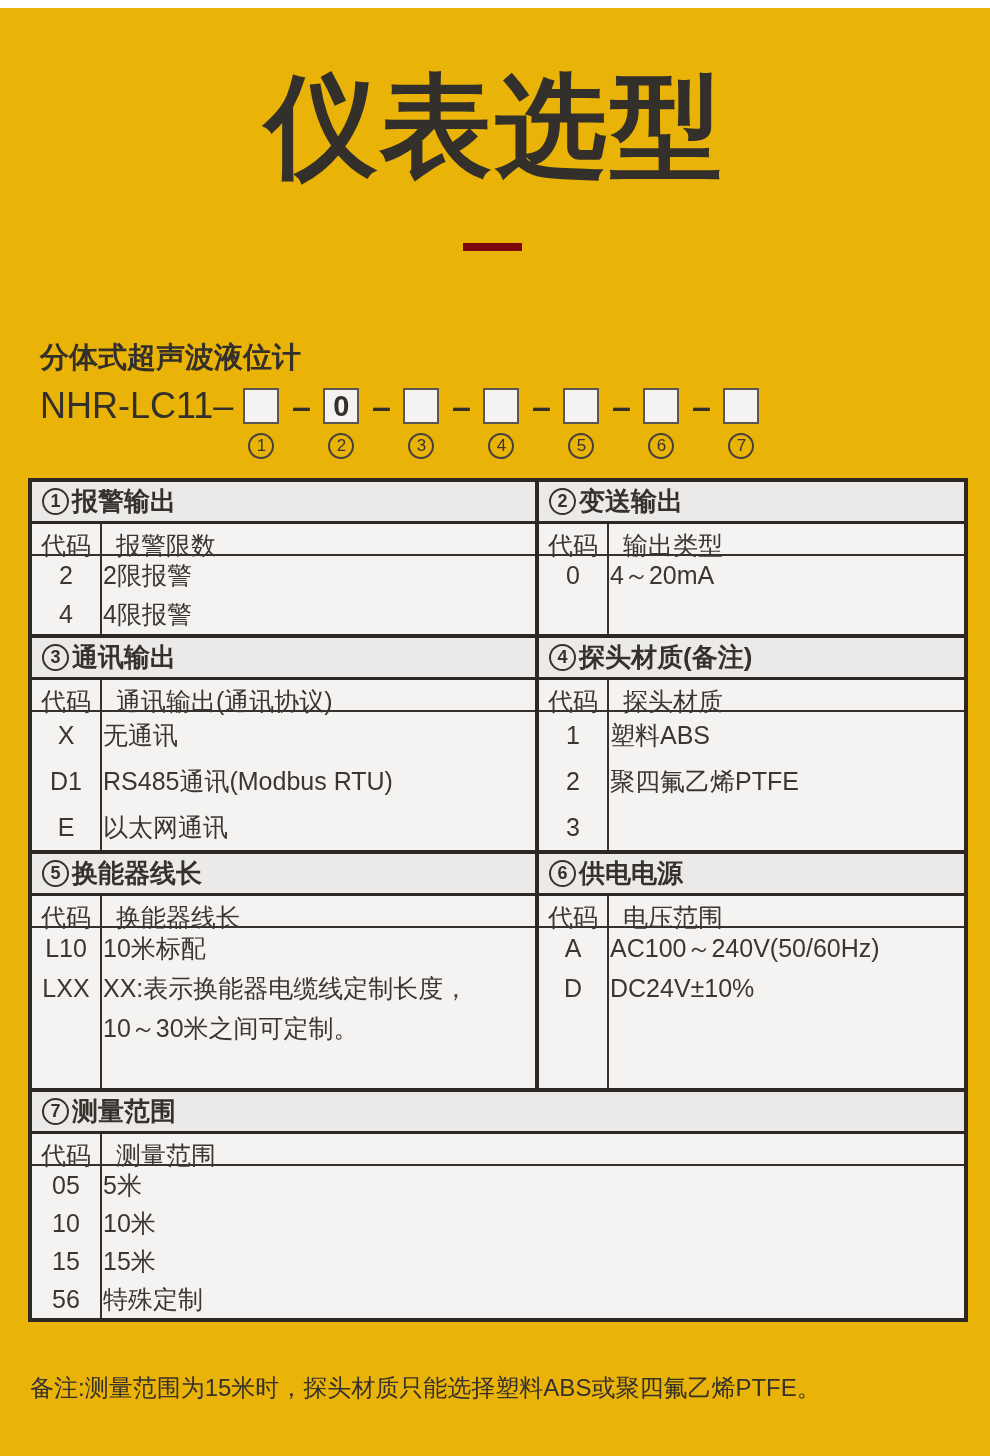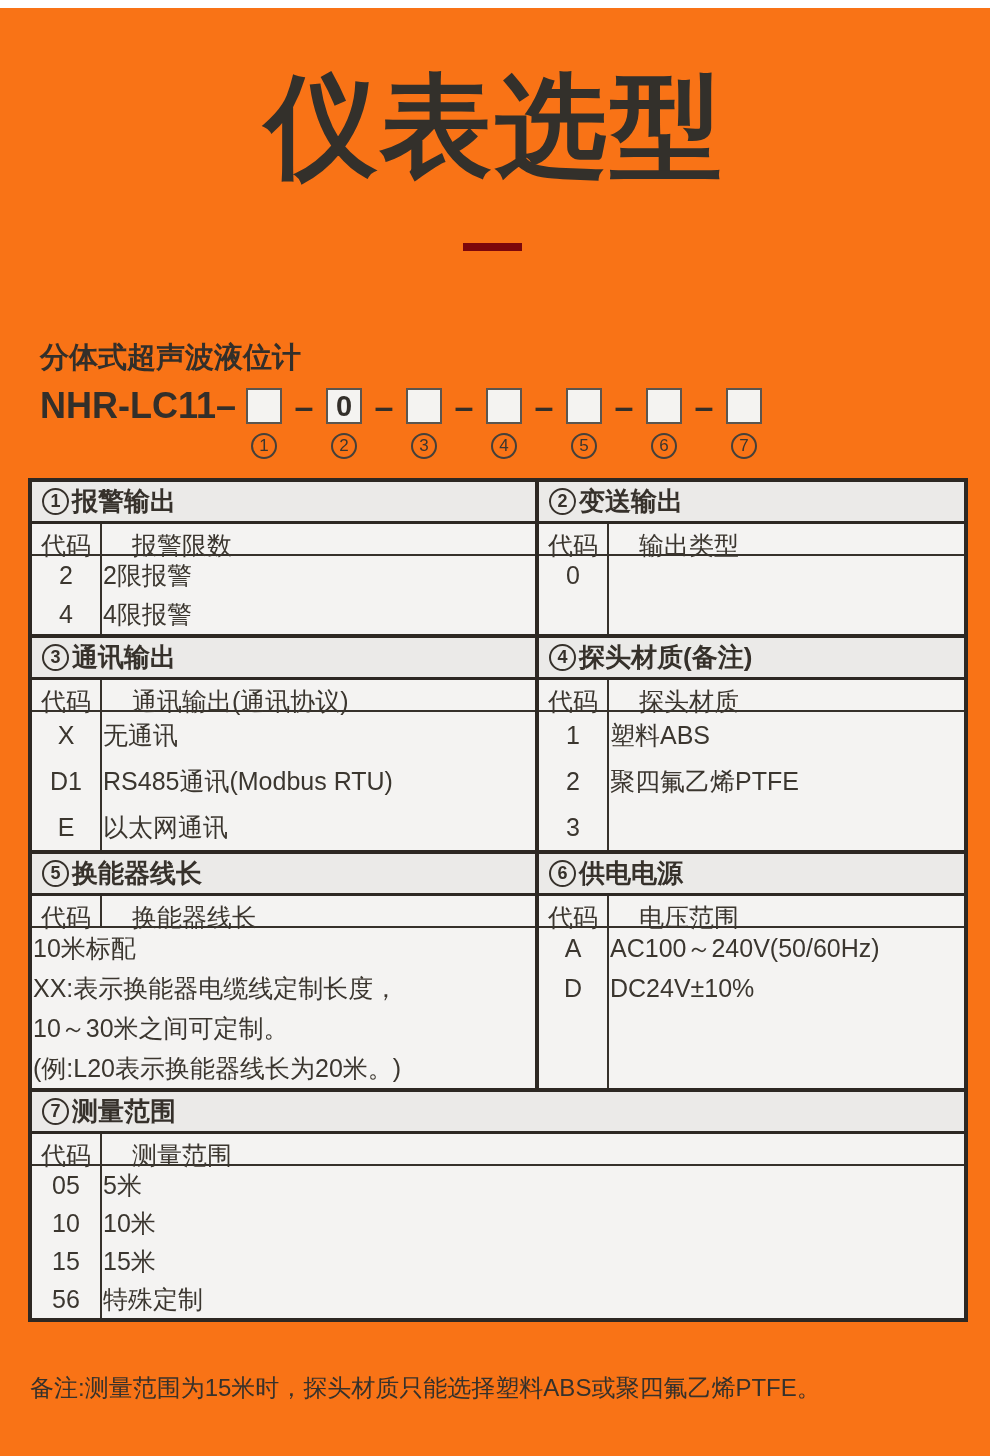--- a/index.html
+++ b/index.html
@@ -1,35 +1,35 @@
 <!DOCTYPE html>
 <html><head>
 <meta charset="utf-8">
 <style>
   * { margin:0; padding:0; box-sizing:border-box; }
   html,body { width:990px; }
   body { font-family:"Liberation Sans","DejaVu Sans",sans-serif; }
   .page {
     position:relative; width:990px; height:1456px;
-    background:#f97316; color:#3b362f; overflow:hidden;
+    background:#eab308; color:#3b362f; overflow:hidden;
   }
   .top-strip { position:absolute; left:0; top:0; width:990px; height:8px; background:#ffffff; }
 
   
   .big-title {
     position:absolute; left:0; top:68px; width:990px;
     text-align:center; font-size:112px; font-weight:900;
     letter-spacing:3px; color:#33302b; line-height:1.05;
   }
   .red-dash { position:absolute; left:463px; top:243px; width:59px; height:8px; background:#7c070b; }
 
   
   .product-name { position:absolute; left:40px; top:340px; font-size:29px; font-weight:700; line-height:34px; color:#332f2a;text-align:center; }
   .model-line { position:absolute; left:40px; top:386px; height:40px; display:flex; align-items:center; gap:10px; }
-  .model-prefix { font-size:36px; font-weight:700; letter-spacing:0px; color:#332f2a; line-height:40px; }
+  .model-prefix { font-size:36px; font-weight:400; letter-spacing:0px; color:#332f2a; line-height:40px; }
   .box-unit { position:relative; width:36px; height:36px; }
   .code-box {
     display:block; width:36px; height:36px;
     border:2px solid #5b554e; background:#f4f3f1;
     text-align:center; line-height:33px; font-size:29px; font-weight:700; color:#332f2a;
   }
   .dash-sep { width:24px; text-align:center; font-size:34px; font-weight:700; color:#332f2a; line-height:36px; }
   .pos-circle {
     position:absolute; top:45px; left:50%; transform:translateX(-50%);
     width:26px; height:26px; border:2px solid #45403a; border-radius:50%;
@@ -50,21 +50,21 @@
     height:42px; background:#ebeae8; border-bottom:3px solid #2d2823;
     display:flex; align-items:center; padding-left:10px;
     font-size:26px; font-weight:600; color:#36312b;
   }
   .title-circle {
     width:27px; height:27px; border:2px solid #36312b; border-radius:50%;
     text-align:center; line-height:23px; font-size:18px; font-weight:600; margin-right:3px; flex:0 0 auto;
   }
   .hrow { display:flex; height:32px; border-bottom:2px solid #36312b; font-size:25px; }
   .code-h { width:70px; border-right:2px solid #36312b; text-align:center; line-height:42px; flex:0 0 auto; }
-  .desc-h { flex:1; padding-left:30px; line-height:42px; }
+  .desc-h { flex:1; padding-left:14px; line-height:42px; }
 
   .brow { display:flex; height:var(--bh); }
   .code-col { width:70px; border-right:2px solid #36312b; text-align:center; flex:0 0 auto; font-size:25px; }
   .desc-col { flex:1; padding-left:1px; font-size:25px; }
   .code-col div, .desc-col div { height:var(--lh); line-height:var(--lh); white-space:nowrap; }
 
   .rows-a { --lh:39px; --bh:78px; }
   .rows-b { --lh:46px; --bh:138px; }
   .rows-c { --lh:40px; --bh:160px; }
   .rows-d { --lh:38px; --bh:152px; }
@@ -151,20 +151,23 @@
           <span>变送输出</span>
         </div>
         <div class="hrow">
           <span class="code-h">代码</span>
           <span class="desc-h">输出类型</span>
         </div>
         <div class="brow rows-a">
           <div class="code-col">
             <div>0</div>
           </div>
+          <div class="desc-col">
+            <div>4～20mA</div>
+          </div>
         </div>
       </div>
     </div>
 
     <div class="pair">
       <div class="half-left">
         <div class="sec-title">
           <span class="title-circle">3</span>
           <span>通讯输出</span>
         </div>
@@ -212,25 +215,30 @@
       <div class="half-left">
         <div class="sec-title">
           <span class="title-circle">5</span>
           <span>换能器线长</span>
         </div>
         <div class="hrow">
           <span class="code-h">代码</span>
           <span class="desc-h">换能器线长</span>
         </div>
         <div class="brow rows-c">
+          <div class="code-col">
+            <div>L10</div>
+            <div>LXX</div>
+            <div></div>
+            <div></div>
+          </div>
           <div class="desc-col">
             <div>10米标配</div>
             <div>XX:表示换能器电缆线定制长度，</div>
             <div>10～30米之间可定制。</div>
-            <div>(例:L20表示换能器线长为20米。)</div>
           </div>
         </div>
       </div>
       <div class="half-right">
         <div class="sec-title">
           <span class="title-circle">6</span>
           <span>供电电源</span>
         </div>
         <div class="hrow">
           <span class="code-h">代码</span>

